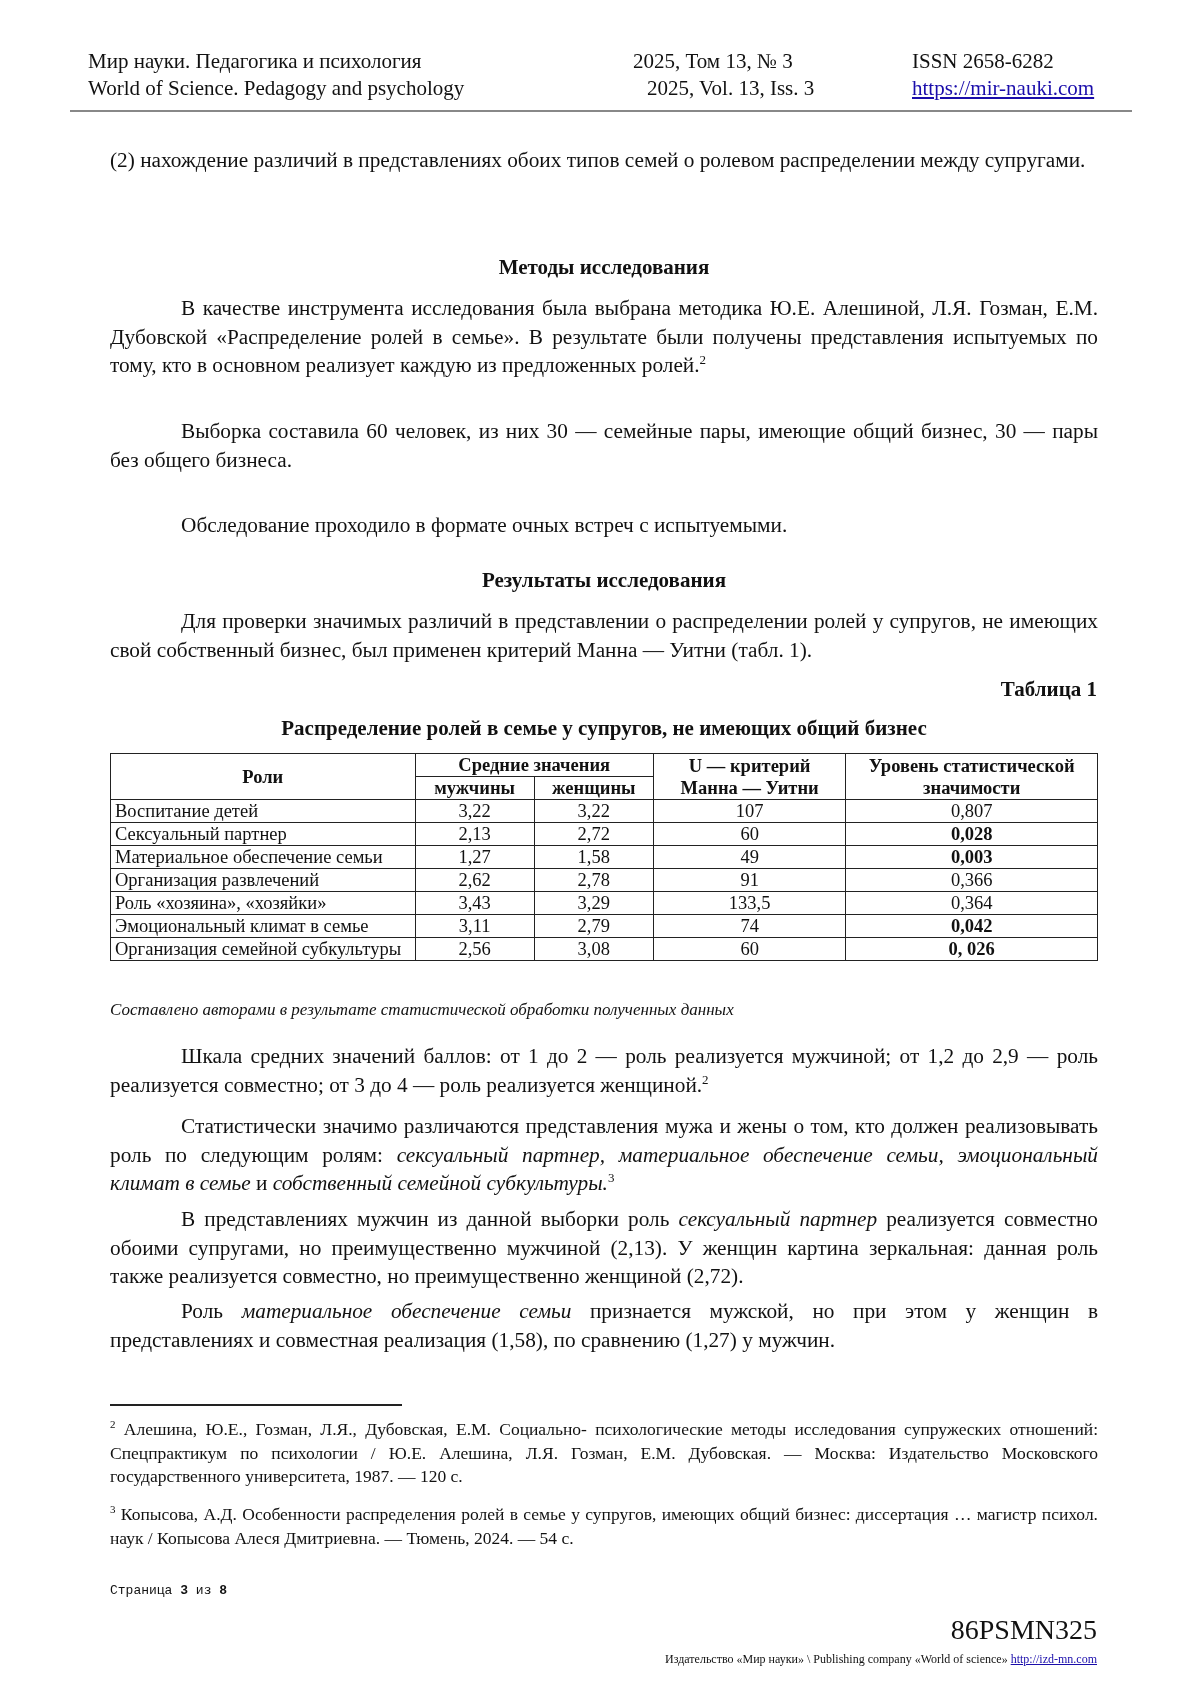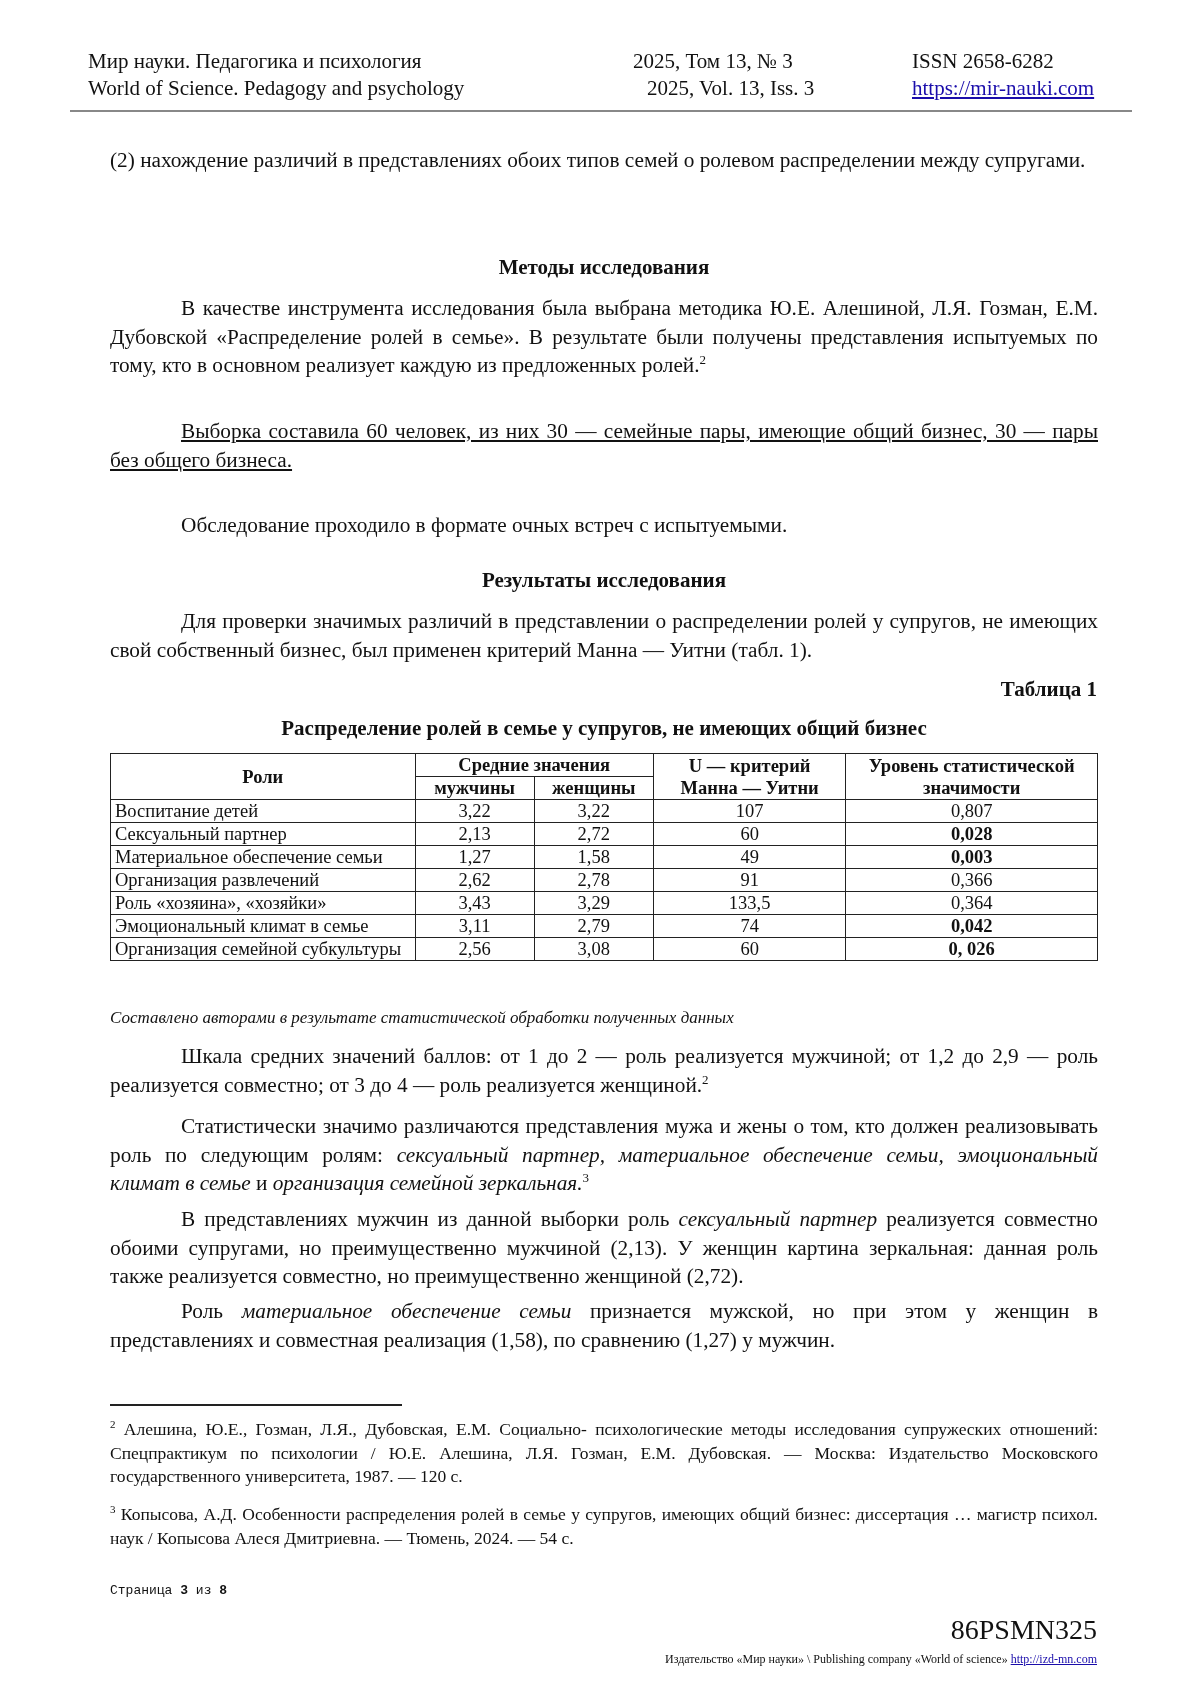--- a/index.html
+++ b/index.html
@@ -14,21 +14,21 @@
        text-align:justify; }
   .indent { text-indent:71px; }
   .h2 { position:absolute; left:110px; width:988px; text-align:center; font-weight:bold; font-size:21px; }
   sup { font-size:13px; line-height:0; vertical-align:super; }
   table.t { position:absolute; left:110px; top:753px; width:988px; border-collapse:collapse;
             font-size:18.5px; line-height:22px; }
   table.t td, table.t th { border:1px solid #222; padding:0 4px; }
   table.t th { font-weight:bold; text-align:center; }
   table.t td.c { text-align:center; }
   table.t td.b { font-weight:bold; }
-  .src { position:absolute; left:110px; top:1000px; font-style:italic; font-size:17px;margin-top:8px; }
+  .src { position:absolute; left:110px; top:1000px; font-style:italic; font-size:17px; }
   .fn-rule { position:absolute; left:110px; top:1404px; width:292px; height:2px; background:#222; }
   .fn { position:absolute; left:110px; width:988px; font-size:17.5px; line-height:23.5px; text-align:justify; }
   .fn sup { font-size:11px; }
   .pg { position:absolute; left:110px; top:1583px; font-family:Liberation Mono, monospace; font-size:13px; }
   .code { position:absolute; right:103px; top:1614px; font-size:28px; }
   .pub { position:absolute; right:103px; top:1652px; font-size:12px; }
   i { font-style:italic; }
 </style>
 </head>
 <body>
@@ -38,21 +38,21 @@
 <div class="abs hdr" style="left:633px; top:48px;">2025, Том 13, № 3</div>
 <div class="abs hdr" style="left:647px; top:75px;">2025, Vol. 13, Iss. 3</div>
 <div class="abs hdr" style="left:912px; top:48px;">ISSN 2658-6282</div>
 <div class="abs hdr" style="left:912px; top:75px;"><a class="link">https://mir-nauki.com</a></div>
 <div class="hdr-rule"></div>
 
 <div class="p" style="top:146px;">(2) нахождение различий в представлениях обоих типов семей о ролевом распределении между супругами.</div>
 
 <div class="h2" style="top:255px;">Методы исследования</div>
 <div class="p indent" style="top:294px;"><span>В качестве инструмента исследования была выбрана методика Ю.Е. Алешиной, Л.Я. Гозман, Е.М. Дубовской «Распределение ролей в семье». В результате были получены представления испытуемых по тому, кто в основном реализует каждую из предложенных ролей.</span><sup>2</sup></div>
-<div class="p indent" style="top:417px;text-decoration:underline;">Выборка составила 60 человек, из них 30 — семейные пары, имеющие общий бизнес, 30 — пары без общего бизнеса.</div>
+<div class="p indent" style="top:417px;">Выборка составила 60 человек, из них 30 — семейные пары, имеющие общий бизнес, 30 — пары без общего бизнеса.</div>
 <div class="p indent" style="top:488px;margin-top:23px;">Обследование проходило в формате очных встреч с испытуемыми.</div>
 
 <div class="h2" style="top:568px;">Результаты исследования</div>
 <div class="p indent" style="top:607px;">Для проверки значимых различий в представлении о распределении ролей у супругов, не имеющих свой собственный бизнес, был применен критерий Манна — Уитни (табл. 1).</div>
 <div class="abs" style="right:103px; top:677px; font-weight:bold; font-size:21px;">Таблица 1</div>
 <div class="h2" style="top:716px;">Распределение ролей в семье у супругов, не имеющих общий бизнес</div>
 
 <table class="t">
   <thead>
     <tr>
@@ -114,21 +114,21 @@
         <td class="c" style="line-height: 22px;">2,56</td>
         <td class="c" style="line-height: 22px;">3,08</td>
         <td class="c" style="line-height: 22px;">60</td>
         <td class="c b" style="line-height: 22px;">0, 026</td>
       </tr>
     </tbody>
 </table>
 <div class="src">Составлено авторами в результате статистической обработки полученных данных</div>
 
 <div class="p indent" style="top:1042px;"><span>Шкала средних значений баллов: от 1 до 2 — роль реализуется мужчиной; от 1,2 до 2,9 — роль реализуется совместно; от 3 до 4 — роль реализуется женщиной.</span><sup>2</sup></div>
-<div class="p indent" style="top:1112px;"><span>Статистически значимо различаются представления мужа и жены о том, кто должен реализовывать роль по следующим ролям: </span><i>сексуальный партнер, материальное обеспечение семьи, эмоциональный климат в семье</i><span> и </span><i>организация семейной зеркальная.</i><sup>3</sup></div>
+<div class="p indent" style="top:1112px;"><span>Статистически значимо различаются представления мужа и жены о том, кто должен реализовывать роль по следующим ролям: </span><i>сексуальный партнер, материальное обеспечение семьи, эмоциональный климат в семье</i><span> и </span><i>собственный семейной субкультуры.</i><sup>3</sup></div>
 <div class="p indent" style="top:1205px;"><span>В представлениях мужчин из данной выборки роль </span><i>сексуальный партнер</i><span> реализуется совместно обоими супругами, но преимущественно мужчиной (2,13). У женщин картина зеркальная: данная роль также реализуется совместно, но преимущественно женщиной (2,72).</span></div>
 <div class="p indent" style="top:1297px;"><span>Роль </span><i>материальное обеспечение семьи</i><span> признается мужской, но при этом у женщин в представлениях и совместная реализация (1,58), по сравнению (1,27) у мужчин.</span></div>
 
 <div class="fn-rule"></div>
 <div class="fn" style="top:1418px;"><sup>2</sup><span> Алешина, Ю.Е., Гозман, Л.Я., Дубовская, Е.М. Социально- психологические методы исследования супружеских отношений: Спецпрактикум по психологии / Ю.Е. Алешина, Л.Я. Гозман, Е.М. Дубовская. — Москва: Издательство Московского государственного университета, 1987. — 120 с.</span></div>
 <div class="fn" style="top:1503px;"><sup>3</sup><span> Копысова, А.Д. Особенности распределения ролей в семье у супругов, имеющих общий бизнес: диссертация … магистр психол. наук / Копысова Алеся Дмитриевна. — Тюмень, 2024. — 54 с.</span></div>
 
 <div class="pg"><span>Страница </span><b>3</b><span> из </span><b>8</b></div>
 <div class="code">86PSMN325</div>
 <div class="pub"><span>Издательство «Мир науки» \ Publishing company «World of science» </span><a class="link">http://izd-mn.com</a></div>

